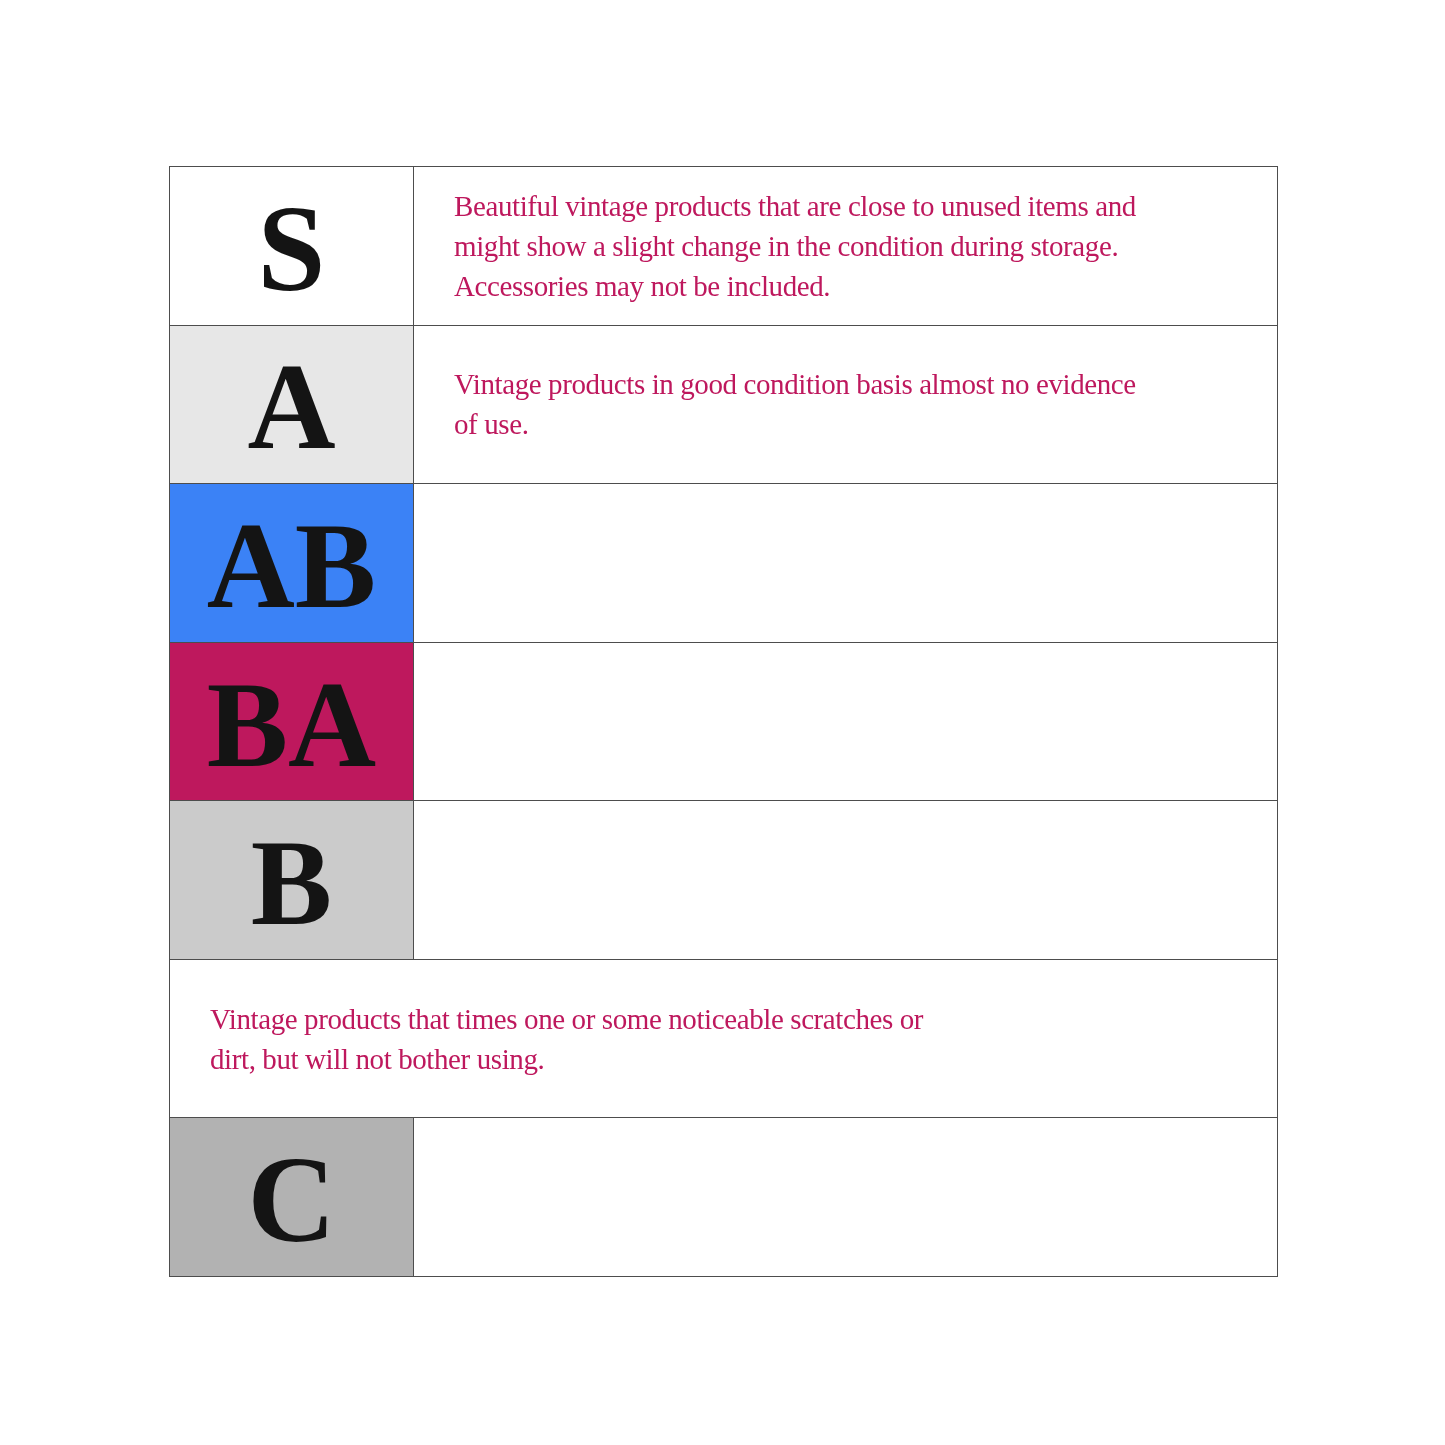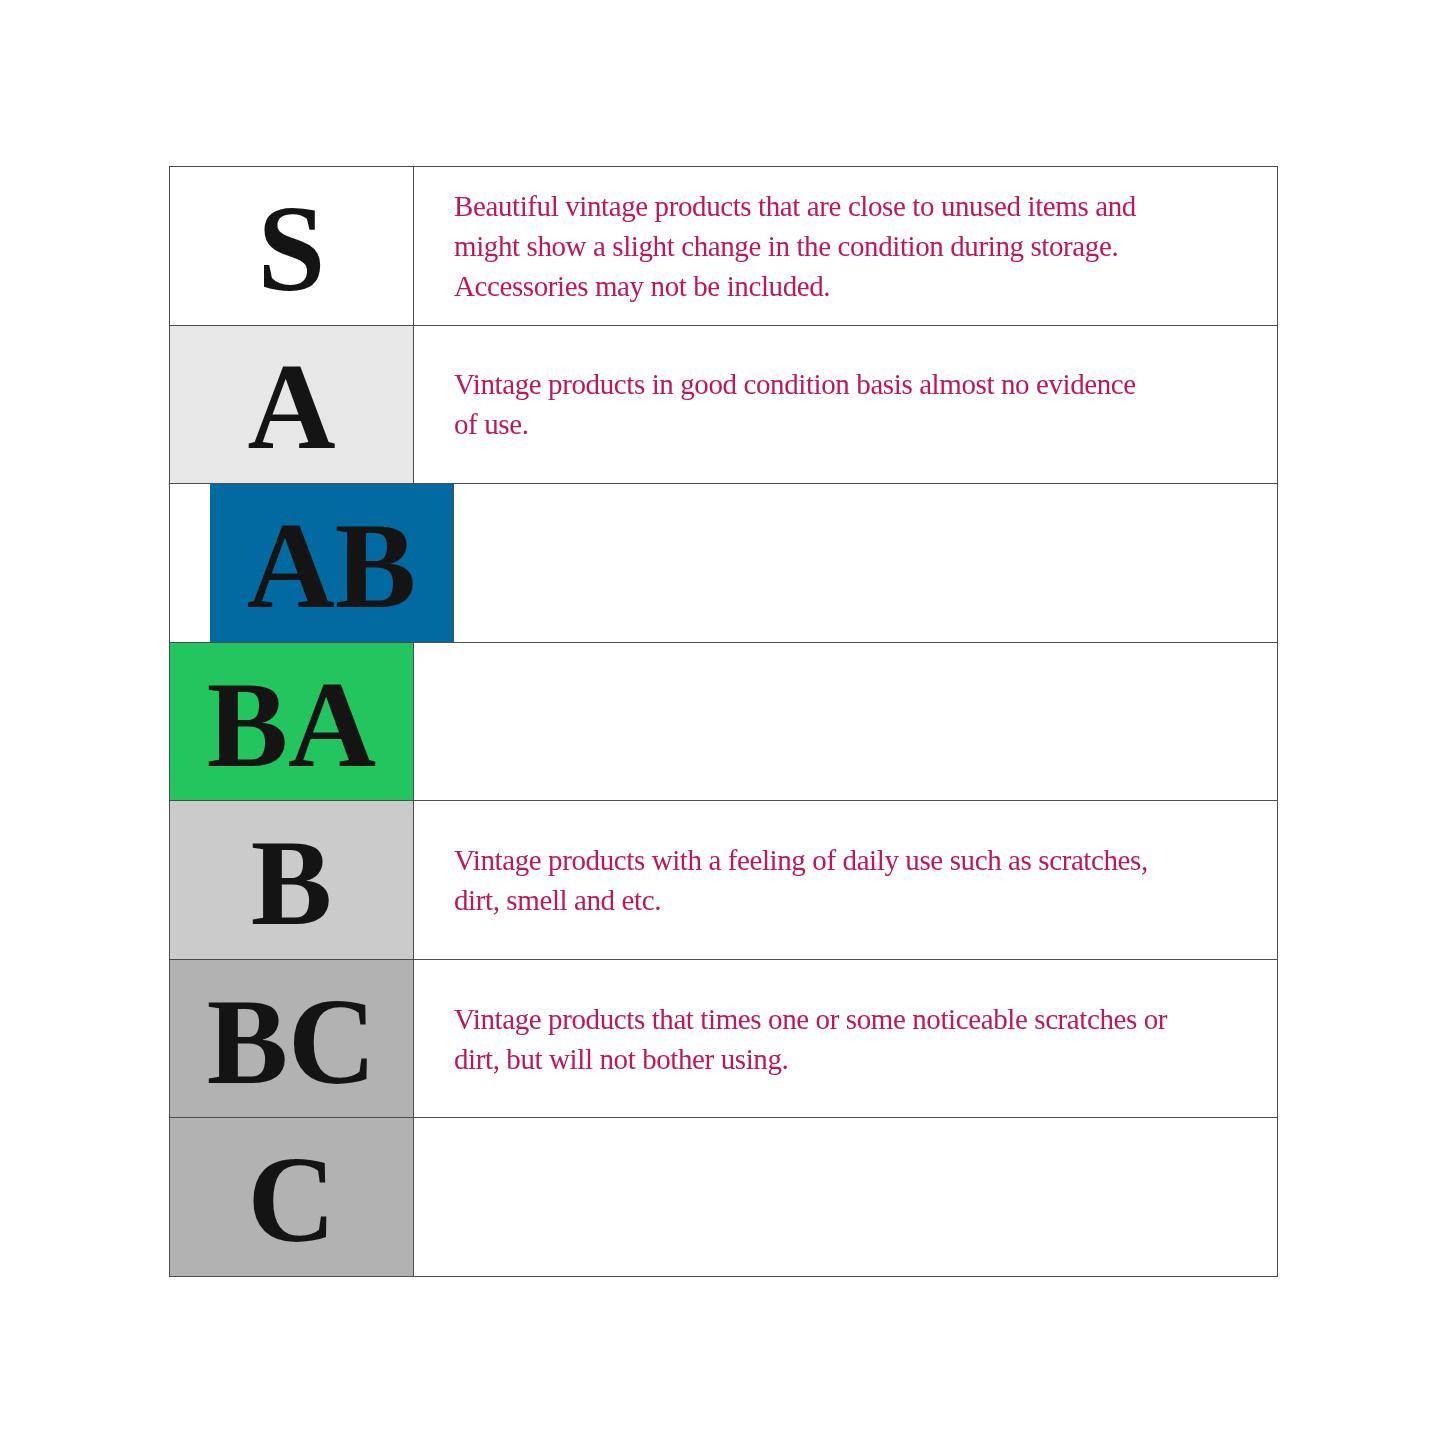--- a/index.html
+++ b/index.html
@@ -91,45 +91,38 @@
       <div class="grade-cell" style="background-color: rgb(231, 231, 231);">
         <span class="grade-letter">A</span>
       </div>
       <div class="desc-cell">
         <p class="desc">Vintage products in good condition basis almost no evidence
 of use.</p>
       </div>
     </div>
 
     <div class="row">
-      <div class="grade-cell" style="background-color: #0369a1; margin-left: 40px;">
+      <div class="grade-cell" style="background-color: #3b82f6;">
         <span class="grade-letter">AB</span>
       </div>
     </div>
 
     <div class="row">
-      <div class="grade-cell" style="background-color: #22c55e;">
+      <div class="grade-cell" style="background-color: #be185d;">
         <span class="grade-letter">BA</span>
       </div>
     </div>
 
     <div class="row">
       <div class="grade-cell" style="background-color: rgb(203, 203, 203);">
         <span class="grade-letter">B</span>
       </div>
-      <div class="desc-cell">
-        <p class="desc">Vintage products with a feeling of daily use such as scratches,
-dirt, smell and etc.</p>
-      </div>
     </div>
 
     <div class="row">
-      <div class="grade-cell" style="background-color: rgb(178, 178, 178);">
-        <span class="grade-letter">BC</span>
-      </div>
       <div class="desc-cell">
         <p class="desc">Vintage products that times one or some noticeable scratches or
 dirt, but will not bother using.</p>
       </div>
     </div>
 
     <div class="row">
       <div class="grade-cell" style="background-color: rgb(178, 178, 178);">
         <span class="grade-letter">C</span>
       </div>

